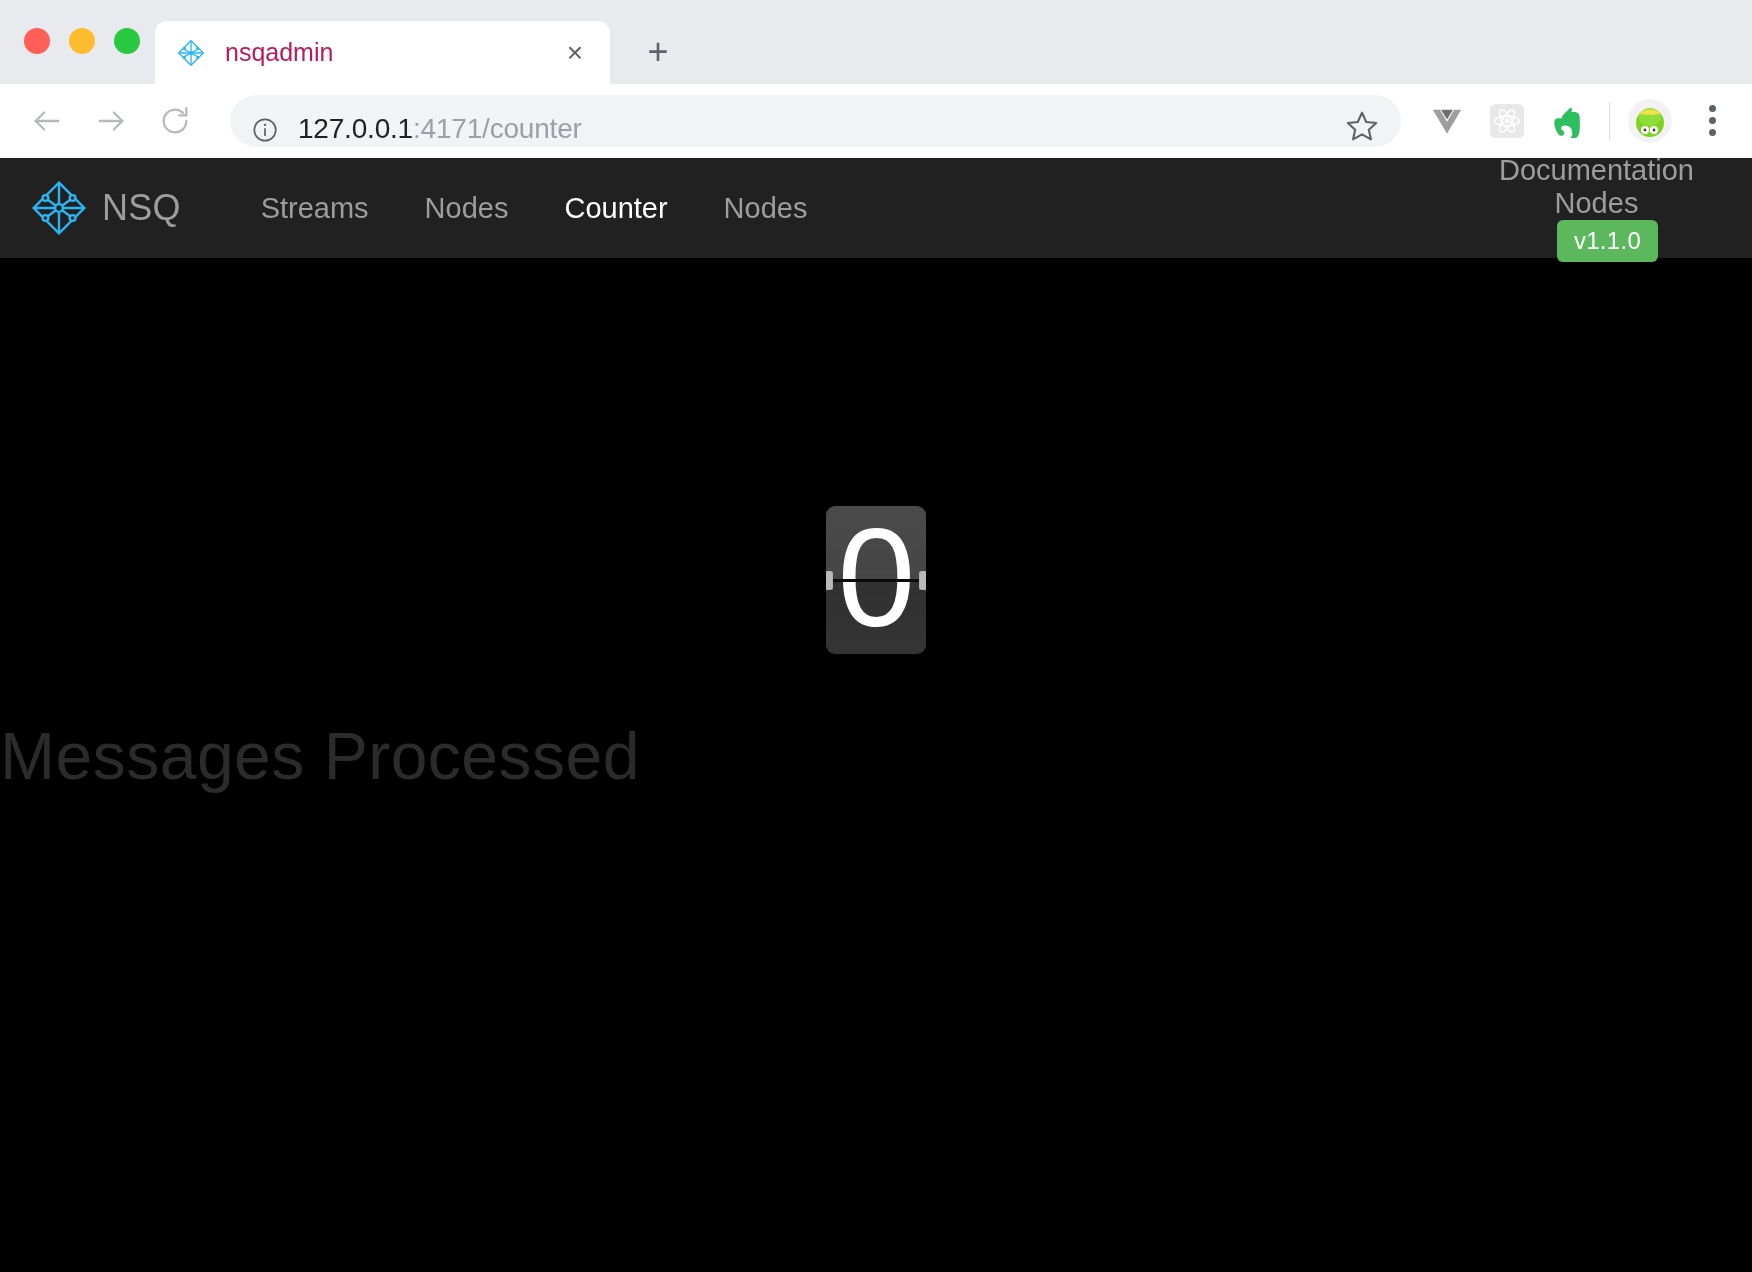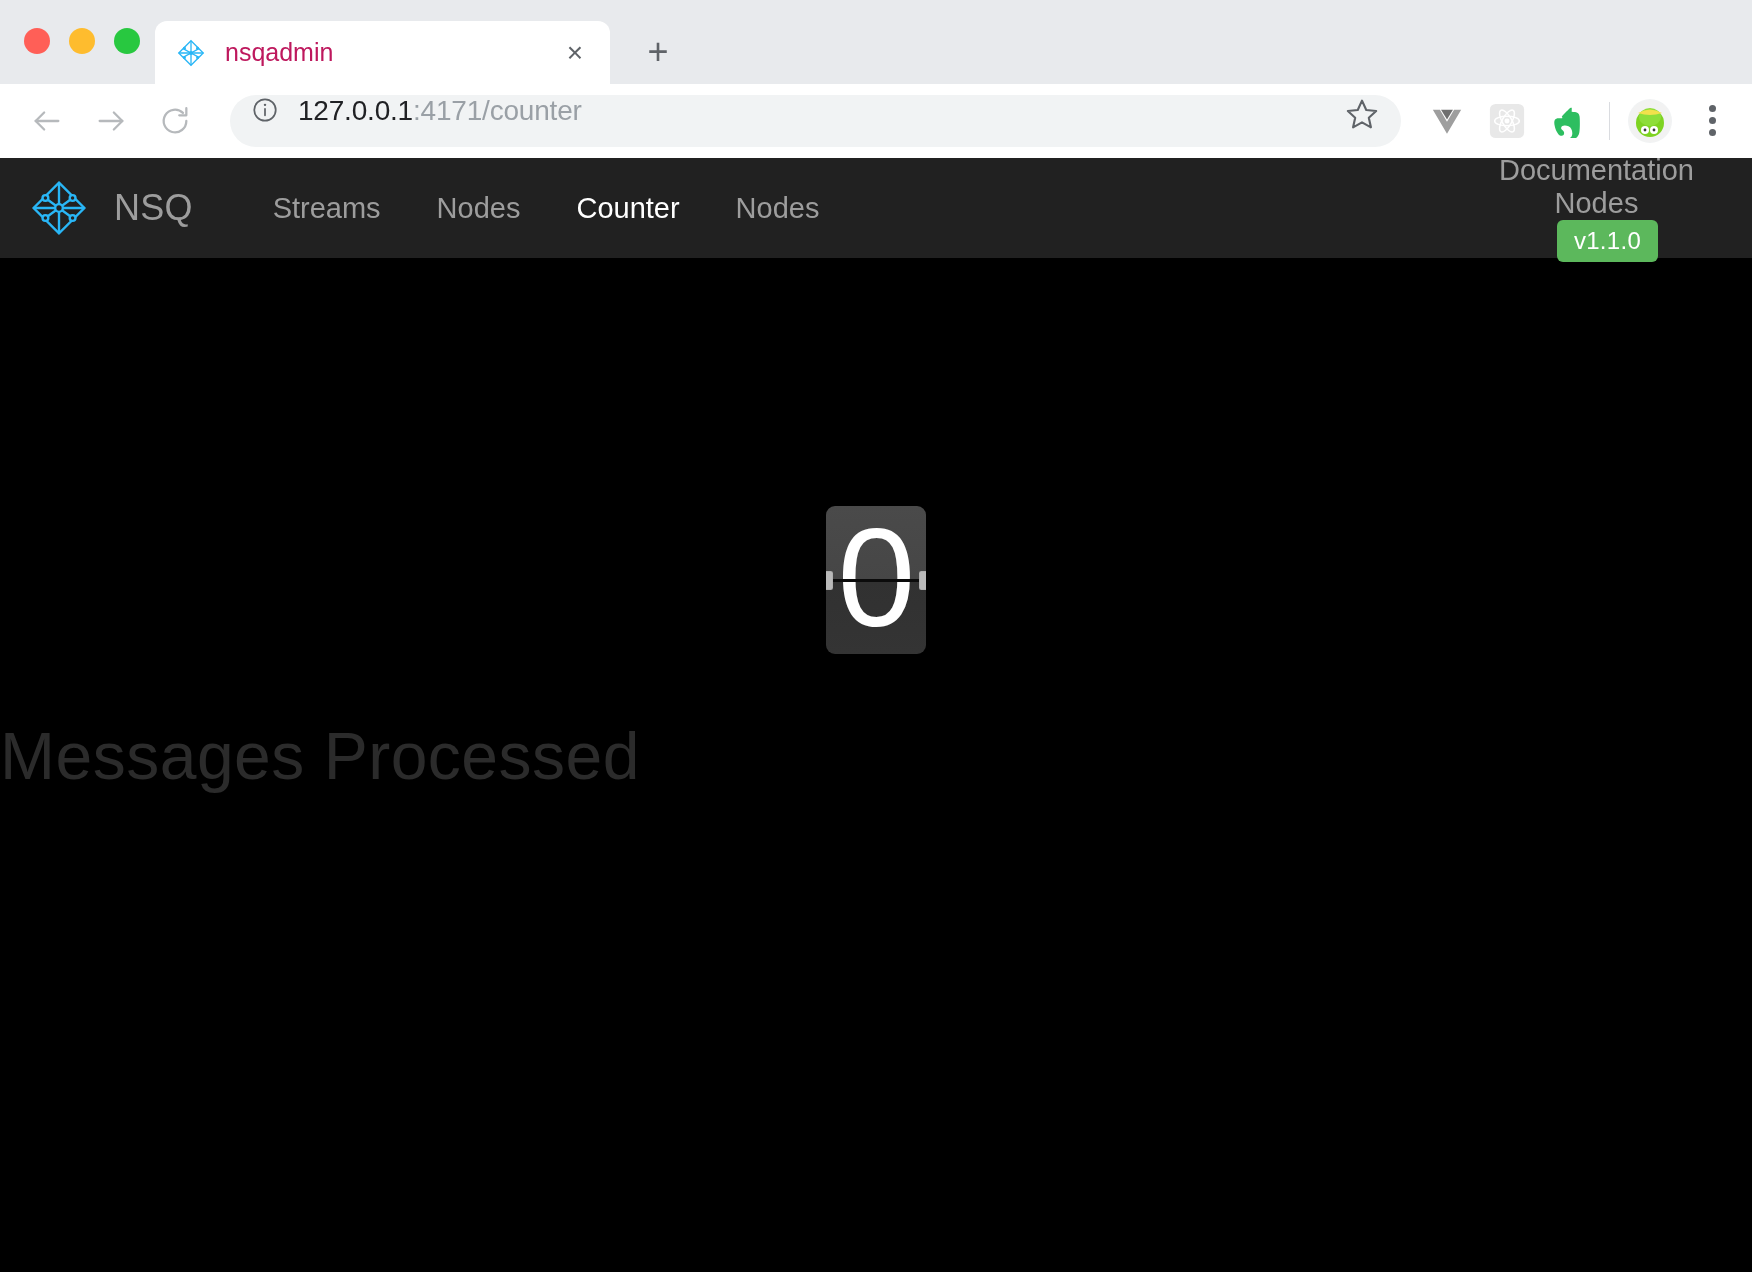--- a/index.html
+++ b/index.html
@@ -102,21 +102,21 @@
     display: flex; align-items: center; justify-content: center;
     margin-right: 14px;
     color: #b6b9bc;
   }
   .omnibox {
     flex: 1 1 auto;
     height: 52px;
     background: #f1f3f4;
     border-radius: 26px;
     display: flex;
-    align-items: flex-start;
+    align-items: flex-end;
     padding: 0 20px 2px 20px;
     margin-left: 16px;
     margin-right: 10px;
     position: relative;
   }
   .info-icon {
     width: 30px; height: 30px;
     flex: 0 0 auto;
     display: flex; align-items: center; justify-content: center;
     color: #5f6368;
@@ -189,21 +189,21 @@
   .brand {
     display: flex;
     align-items: center;
     margin-right: 52px;
   }
   .brand-logo {
     width: 58px; height: 58px;
     display: flex; align-items: center; justify-content: center;
   }
   .brand-name {
-    margin-left: 26px;
+    margin-left: 14px;
     font-size: 36px;
     color: #9d9d9d;
     letter-spacing: 0.2px;
   }
 
   .nav-links { display: flex; align-items: center; }
   .nav-link {
     font-size: 29px;
     color: #9d9d9d;
     padding: 0 28px;

